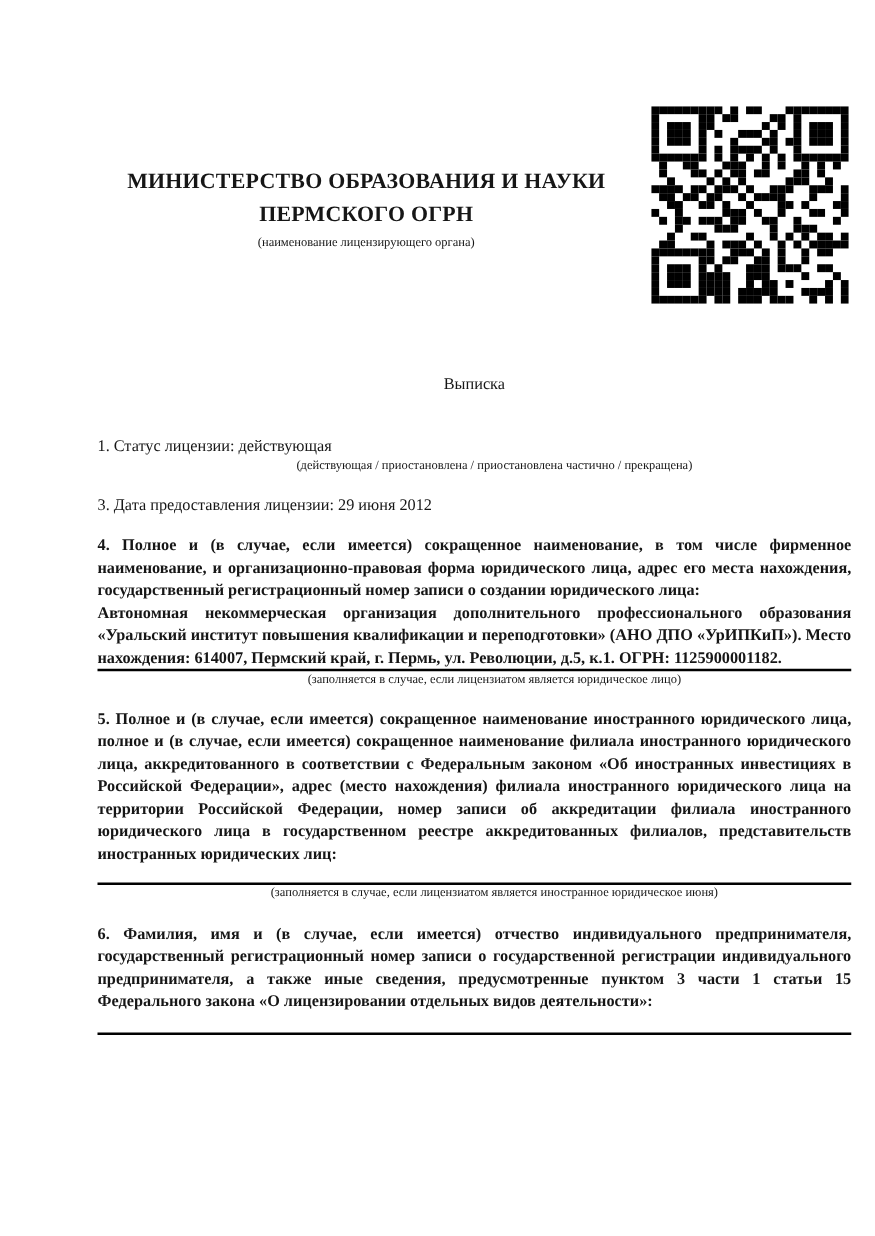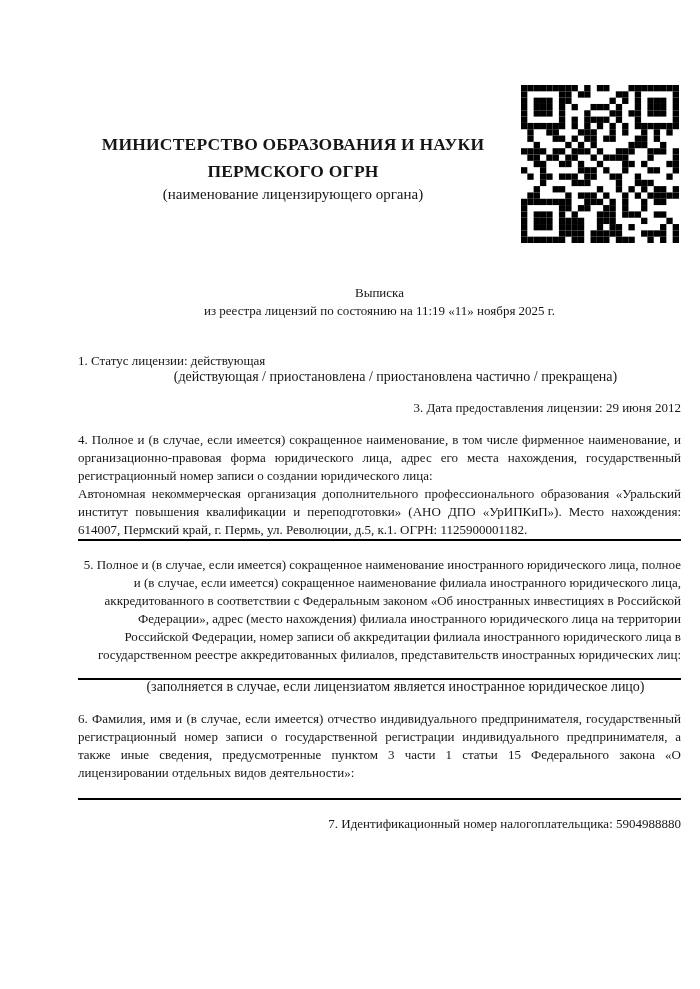--- a/index.html
+++ b/index.html
@@ -22,58 +22,58 @@
     text-align: center;
   }
   .ministry-line {
     font-size: 17.5px;
     font-weight: bold;
     line-height: 27px;
     letter-spacing: .2px;
   }
   .ministry-caption {
     margin-top: 3px;
-    font-size: 15px;
+    font-size: 10px;
     line-height: 13px;
   }
   .qr {
     position: absolute;
     left: 508px;
     top: 85px;
     width: 158px;
     height: 158px;
   }
   .qr svg { display: block; width: 158px; height: 158px; fill: #000; }
 
   
   .doc-body {
     position: absolute;
     left: 65px;
-    top: 284px;
+    top: 298px;
     width: 603px;
     font-size: 13px;
     line-height: 18px;
   }
   .doc-title { text-align: center; }
   .line-item { margin-top: 0; font-family: Liberation Serif, serif; }
-  .para { text-align: justify; }
+  .para { text-align: justify; font-weight: bold; }
   .m32 { margin-top: 32px; }
   .m16 { margin-top: 16px; }
-  .m15 { margin-top: 15px; text-align: right; }
+  .m15 { margin-top: 15px; }
   .m14 { margin-top: 14px; }
   .field-line {
     border: none;
     border-top: 2px solid #000;
     margin: 0;
     height: 0;
   }
   .gap14 { margin-top: 14px; }
   .gap16 { margin-top: 16px; }
   .fill-note {
-    font-size: 14px;
+    font-size: 10px;
     line-height: 14px;
     text-align: center;
     padding-left: 32px;
   }
   .page-number {
     position: absolute;
     left: 65px;
     top: 929px;
     width: 603px;
     text-align: center;
@@ -418,37 +418,37 @@
         <rect x="126.0" y="151.2" width="6.3" height="6.3"></rect>
         <rect x="138.6" y="151.2" width="6.3" height="6.3"></rect>
         <rect x="151.2" y="151.2" width="6.3" height="6.3"></rect>
       </svg>
   </div>
 
   <div class="doc-body">
 
     <div class="doc-title">
       <div>Выписка</div>
-      <div>из реестра лицензий по состоянию на 11:19 «11» ноября 2025 г.</div>
     </div>
 
     <div class="line-item m32">1. Статус лицензии: действующая</div>
     <div class="fill-note">(действующая / приостановлена / приостановлена частично / прекращена)</div>
 
 
     <div class="line-item m15">3. Дата предоставления лицензии: 29 июня 2012</div>
 
     <div class="para m14">4. Полное и (в случае, если имеется) сокращенное наименование, в том числе фирменное наименование, и организационно-правовая форма юридического лица, адрес его места нахождения, государственный регистрационный номер записи о создании юридического лица:</div>
     <div class="para">Автономная некоммерческая организация дополнительного профессионального образования «Уральский институт повышения квалификации и переподготовки» (АНО ДПО «УрИПКиП»). Место нахождения: 614007, Пермский край, г. Пермь, ул. Революции, д.5, к.1. ОГРН: 1125900001182.</div>
     <div class="field-line"></div>
+    <div class="fill-note">(заполняется в случае, если лицензиатом является юридическое лицо)</div>
 
     <div class="para m15">5. Полное и (в случае, если имеется) сокращенное наименование иностранного юридического лица, полное и (в случае, если имеется) сокращенное наименование филиала иностранного юридического лица, аккредитованного в соответствии с Федеральным законом «Об иностранных инвестициях в Российской Федерации», адрес (место нахождения) филиала иностранного юридического лица на территории Российской Федерации, номер записи об аккредитации филиала иностранного юридического лица в государственном реестре аккредитованных филиалов, представительств иностранных юридических лиц:</div>
     <div class="para"></div>
     <div class="field-line gap14"></div>
-    <div class="fill-note">(заполняется в случае, если лицензиатом является иностранное юридическое лицо)</div>
+    <div class="fill-note">(заполняется в случае, если лицензиатом является иностранное юридическое июня)</div>
 
     <div class="para m16">6. Фамилия, имя и (в случае, если имеется) отчество индивидуального предпринимателя, государственный регистрационный номер записи о государственной регистрации индивидуального предпринимателя, а также иные сведения, предусмотренные пунктом 3 части 1 статьи 15 Федерального закона «О лицензировании отдельных видов деятельности»:</div>
     <div class="para"></div>
     <div class="field-line gap16"></div>
 
     <div class="line-item m15">7. Идентификационный номер налогоплательщика: 5904988880</div>
 
   </div>
 
   <div class="page-number">1</div>

